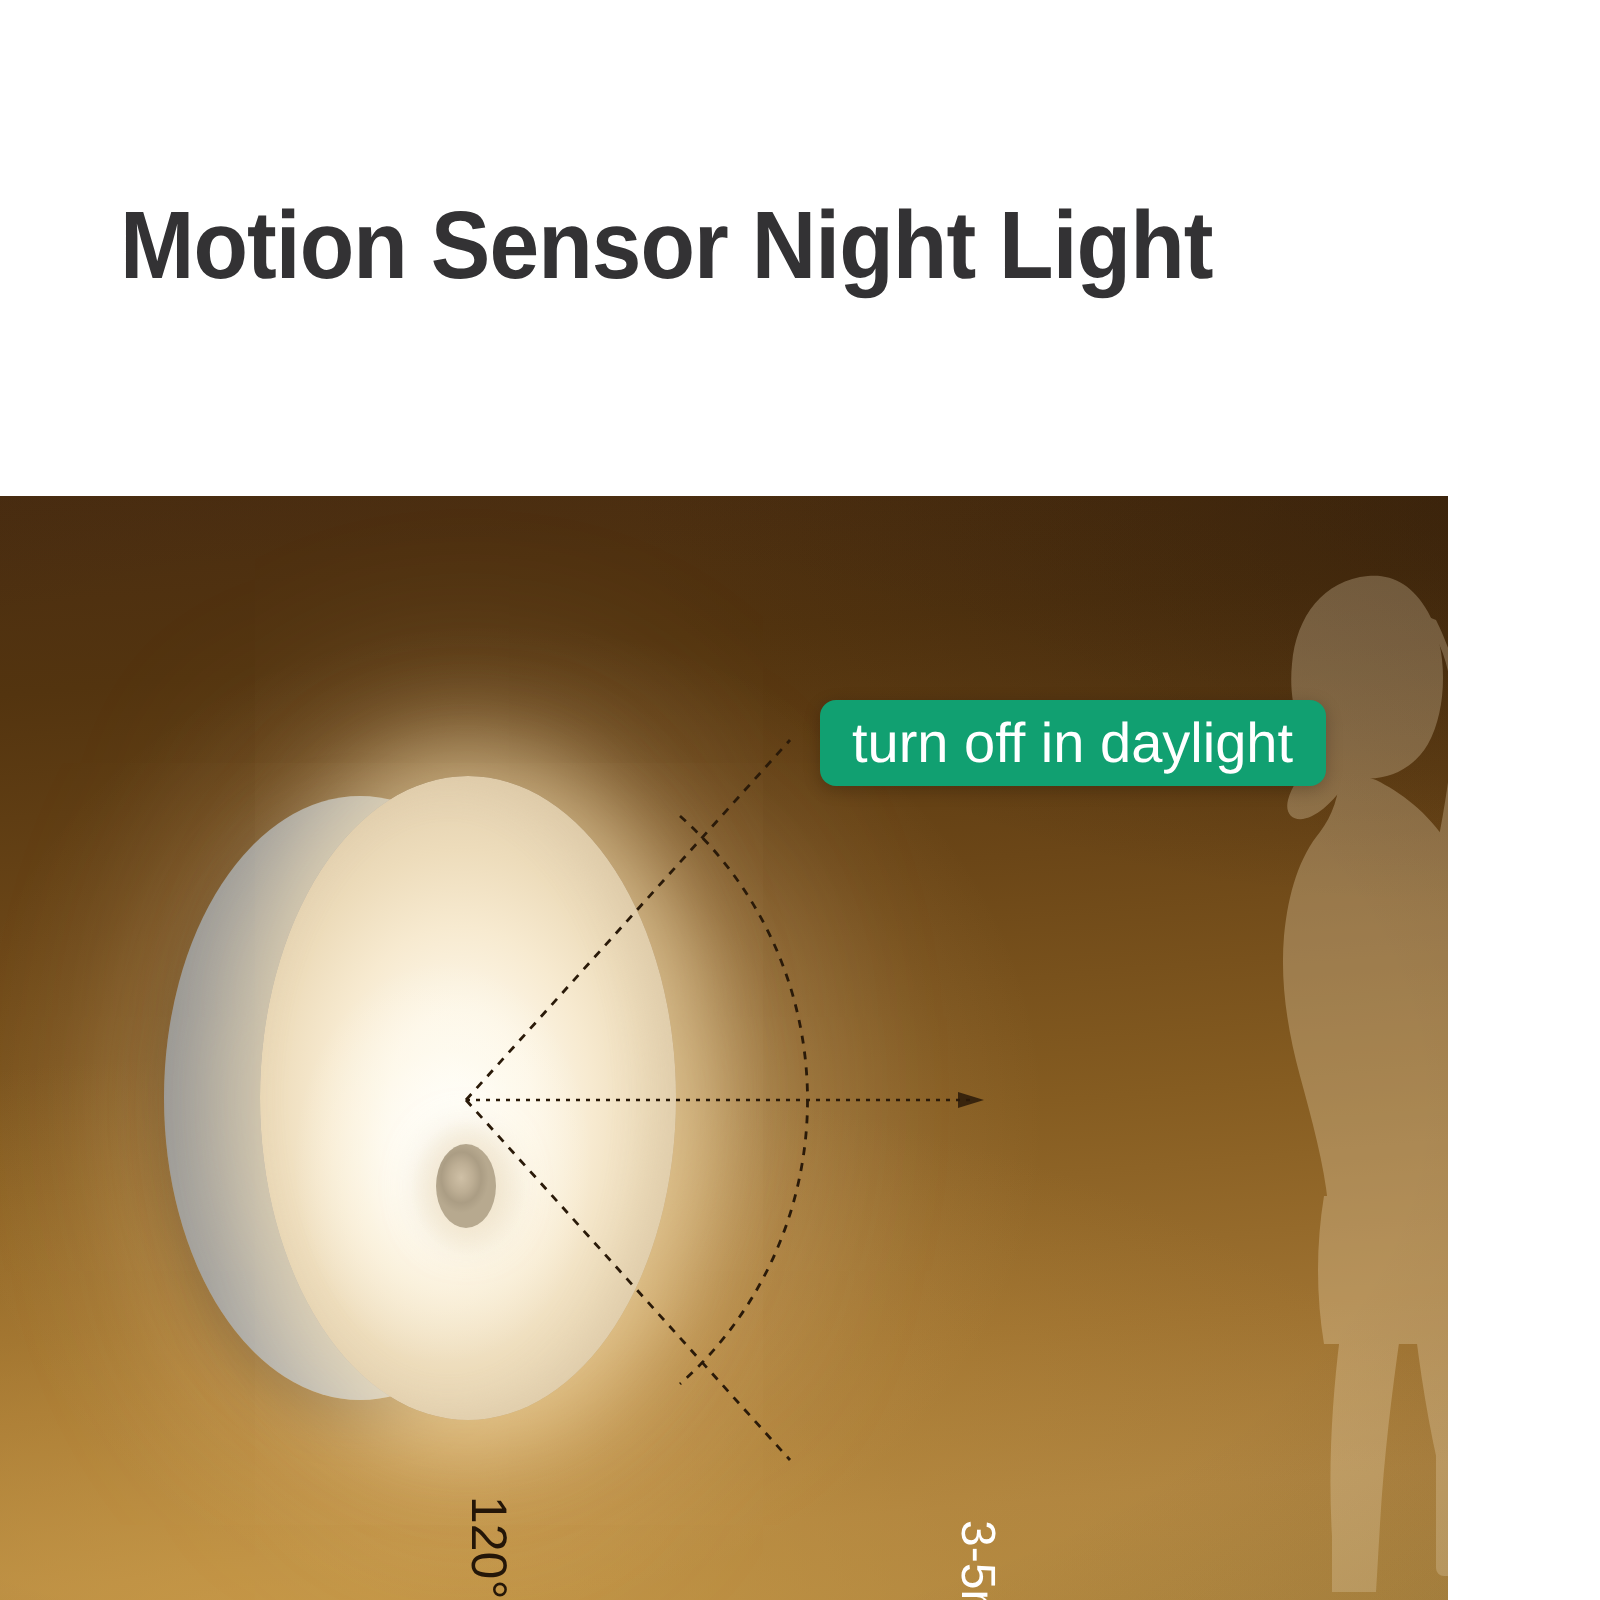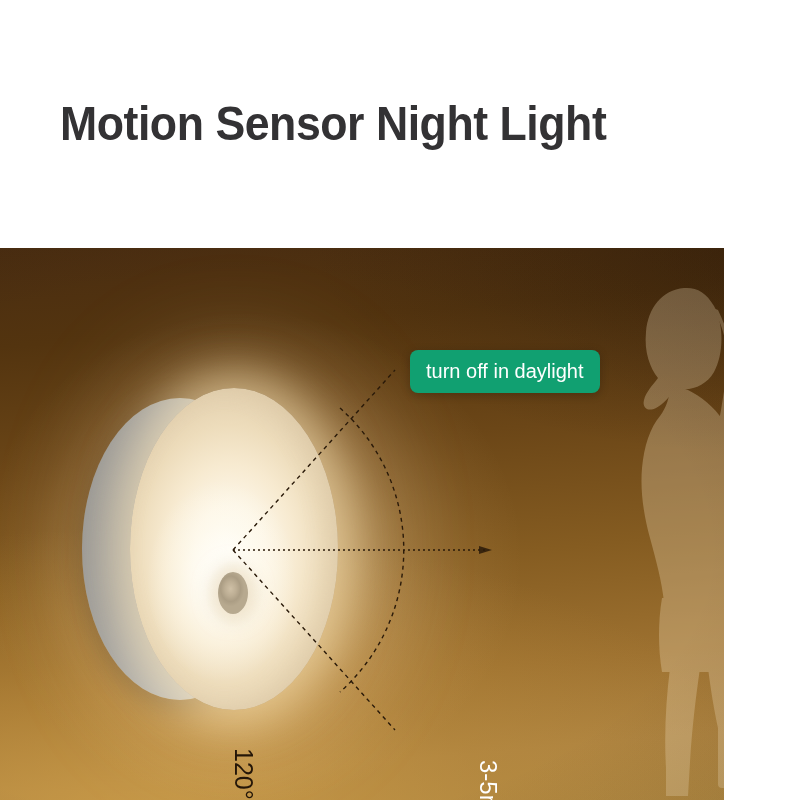--- a/index.html
+++ b/index.html
@@ -221,21 +221,21 @@
     position: absolute;
     left: 410px;
     top: 350px;
     height: 43px;
     padding: 0 16px;
     display: flex;
     align-items: center;
     border-radius: 8px;
     background: #11a071;
     color: #ffffff;
-    font-size: 20px;
+    font-size: 28px;
     font-family: "Liberation Sans", sans-serif;
     white-space: nowrap;
     box-shadow: 0 2px 8px rgba(20,12,4,0.25);
   }
 
   
   .description {
     position: absolute;
     left: 412px;
     top: 405px;

